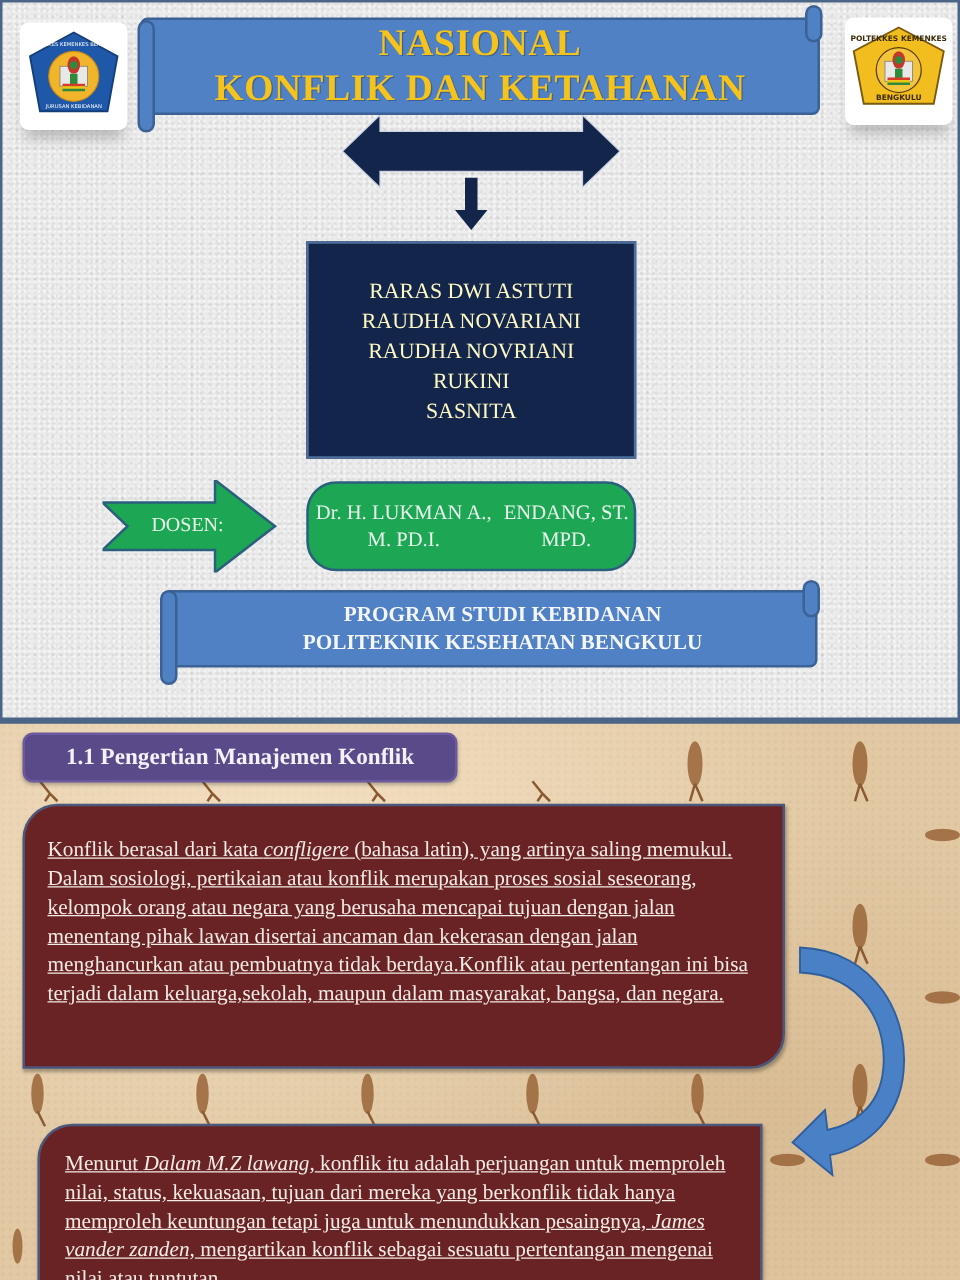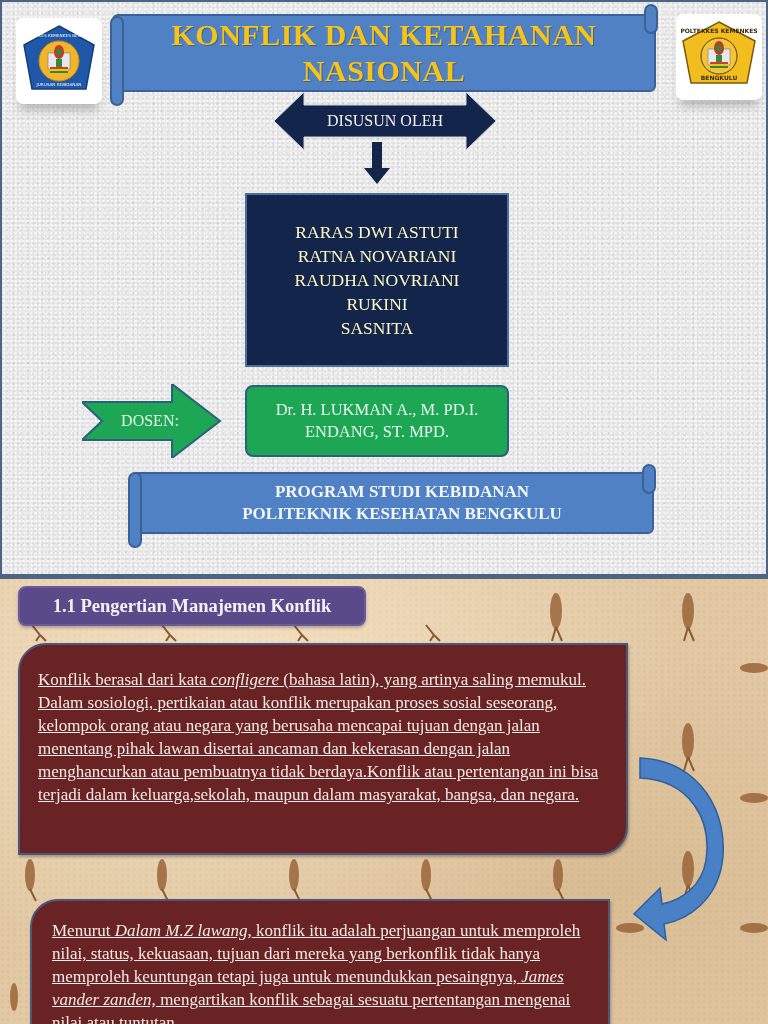--- a/index.html
+++ b/index.html
@@ -69,22 +69,22 @@
   }
 
   .dosen-arrow { position: absolute; left: 80px; top: 382px; width: 140px; height: 74px; }
   .dosen-label {
     position: absolute; left: 98px; top: 405px; width: 100px; height: 28px;
     display: flex; align-items: center; justify-content: center;
     color: #e8f7ea; font-size: 16px;
   }
   .dosen-box {
     position: absolute; left: 243px; top: 383px; width: 264px; height: 72px;
-    background: #1da653; border: 2px solid #2b5f7e; border-radius: 8px;
-    display: flex; flex-direction: column; align-items: center; justify-content: center;
+    background: #1da653; border: 2px solid #2b5f7e; border-radius: 24px;
+    display: flex; flex-direction: row; align-items: center; justify-content: center;
     color: #e9f7ee; font-size: 16.5px; line-height: 22px; text-align: center;
   }
 
   
   .slide2 {
     position: absolute; left: 0; top: 576px; width: 768px; height: 448px;
     background-color: #e2c9a4;
     background-image:
       radial-gradient(ellipse at 30% 20%, rgba(255,240,215,0.6), transparent 60%),
       radial-gradient(ellipse at 80% 70%, rgba(200,165,120,0.35), transparent 55%),
@@ -149,36 +149,35 @@
       <rect x="31" y="45" width="18" height="2" fill="#f1c40f"></rect>
       <rect x="31" y="47" width="18" height="2" fill="#2e8b3b"></rect>
       <text x="40" y="14" font-size="6" font-weight="bold" fill="#3a2a05" text-anchor="middle" font-family="DejaVu Sans, sans-serif">POLTEKKES KEMENKES</text>
       <text x="40" y="61" font-size="6" font-weight="bold" fill="#3a2a05" text-anchor="middle" font-family="DejaVu Sans, sans-serif">BENGKULU</text>
     </svg>
   </div>
 
   <div class="scroll title-scroll">
     <div class="curl-tl"></div>
     <div class="curl-br"></div>
+    <div class="title-text">NASIONAL</div>
     <div class="title-text">KONFLIK DAN KETAHANAN</div>
-    <div class="title-text">NASIONAL</div>
   </div>
 
   <svg class="disusun-arrow" viewBox="0 0 222 58">
     <polygon points="0,29 30,0 30,13 192,13 192,0 222,29 192,58 192,45 30,45 30,58" fill="#13254a" stroke="#c9d3e1" stroke-width="1"></polygon>
   </svg>
-  <div class="disusun-label">DISUSUN OLEH</div>
 
   <svg class="down-arrow" viewBox="0 0 26 42">
     <polygon points="8,0 18,0 18,26 26,26 13,42 0,26 8,26" fill="#13254a"></polygon>
   </svg>
 
   <div class="names-box">
     <div>RARAS DWI ASTUTI</div>
-    <div>RATNA NOVARIANI</div>
+    <div>RAUDHA NOVARIANI</div>
     <div>RAUDHA NOVRIANI</div>
     <div>RUKINI</div>
     <div>SASNITA</div>
   </div>
 
   <svg class="dosen-arrow" viewBox="0 0 140 74">
     <polygon points="0,18 90,18 90,0 138,37 90,74 90,56 0,56 20,37" fill="#1da653" stroke="#2b5f7e" stroke-width="2"></polygon>
   </svg>
   <div class="dosen-label">DOSEN:</div>
 

